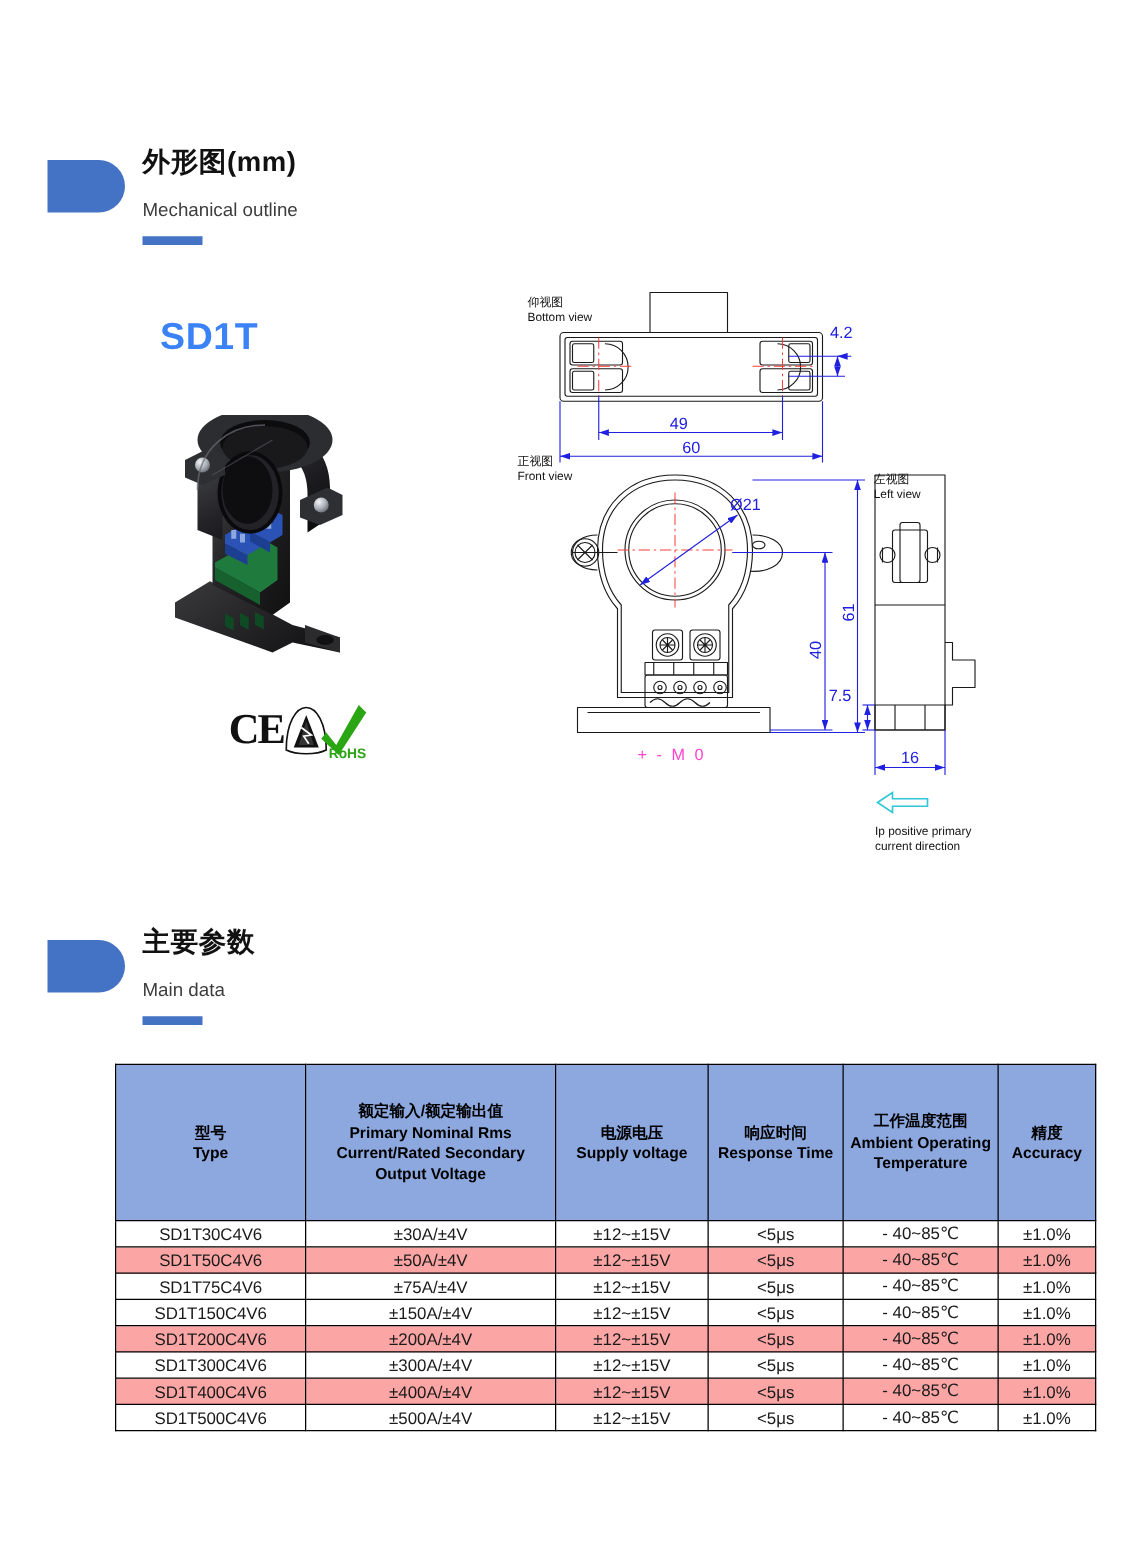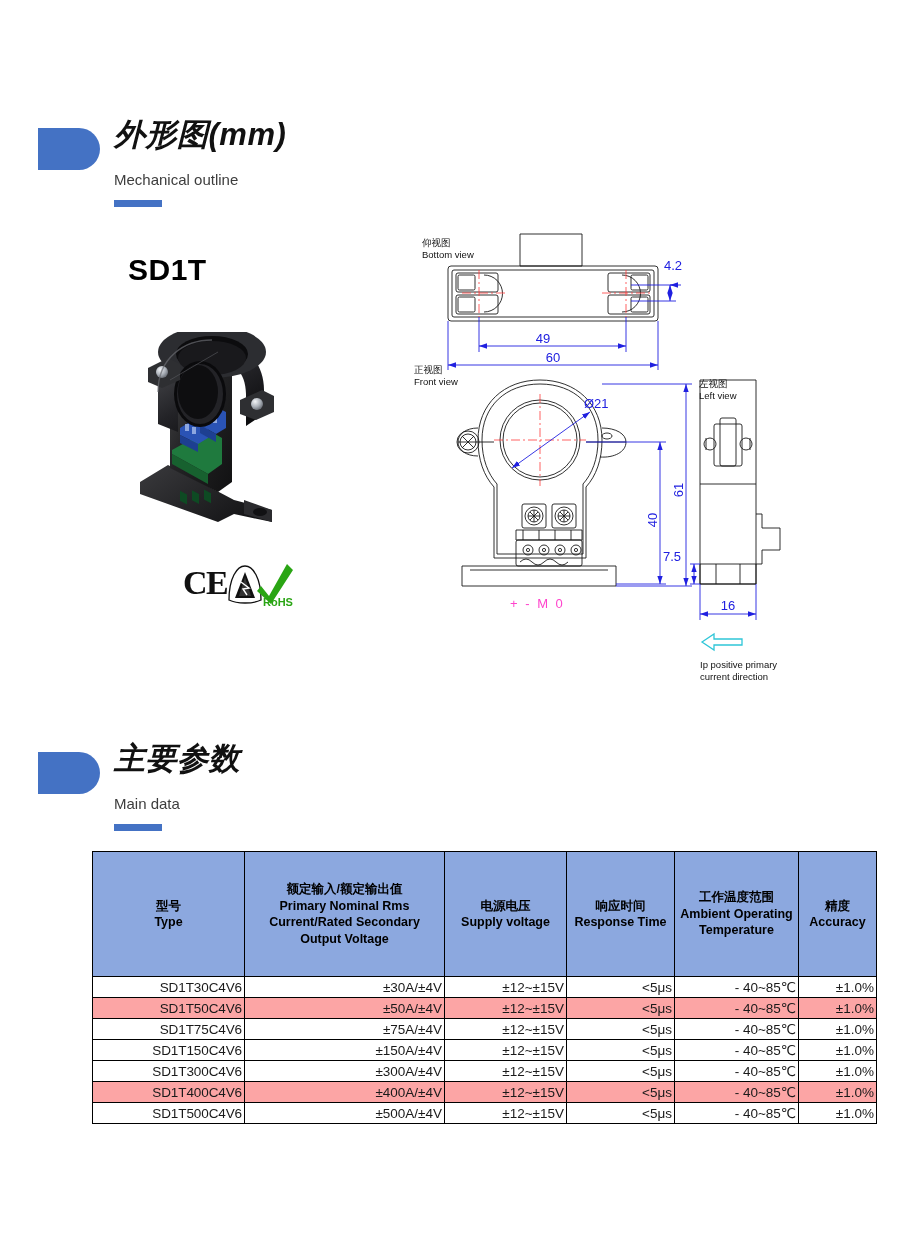--- a/index.html
+++ b/index.html
@@ -29,27 +29,26 @@
     height: 42px;
     background: #4472c4;
     border-radius: 0 34px 34px 0;
   }
   .head-texts {
     position: absolute;
     left: 76px;
     top: -12px;
   }
   .head-cn {
-    font-size: 31px;
+    font-size: 22px;
     font-weight: bold;
     letter-spacing: 0.5px;
     color: #111111;
     white-space: nowrap;
     line-height: 1.25;
-    font-style: italic;
   }
   .head-en {
     font-size: 15px;
     color: #3d3d3d;
     margin-top: 16px;
     white-space: nowrap;
   }
   .head-rule {
     width: 48px;
     height: 7px;
@@ -58,21 +57,21 @@
   }
 
   
   .product-title {
     position: absolute;
     left: 128px;
     top: 253px;
     font-size: 30px;
     font-weight: bold;
     letter-spacing: 0.5px;
-    color: #000000;
+    color: #3b82f6;
   }
   .product-photo {
     position: absolute;
     left: 122px;
     top: 332px;
     width: 172px;
     height: 200px;
   }
 
   
@@ -124,21 +123,20 @@
     height: 118px;
     padding: 3px 2px;
     color: #000000;
   }
   .data-table tbody td {
     font-size: 13.5px;
     height: 20px;
     padding: 0 2px;
     background: #ffffff;
     white-space: nowrap;
-    text-align: right;
   }
   .data-table tbody tr.alt td {
     background: #fca5a5;
   }
   .data-table tbody tr td:first-child { letter-spacing: -0.1px; }
 </style>
 </head>
 <body>
 
 <div class="section-head" style="top:128px;">
@@ -482,20 +480,28 @@
       <td>±1.0%</td>
     </tr>
     <tr>
       <td>SD1T150C4V6</td>
       <td>±150A/±4V</td>
       <td>±12~±15V</td>
       <td>&lt;5μs</td>
       <td>- 40~85℃</td>
       <td>±1.0%</td>
     </tr>
+    <tr class="alt">
+      <td>SD1T200C4V6</td>
+      <td>±200A/±4V</td>
+      <td>±12~±15V</td>
+      <td>&lt;5μs</td>
+      <td>- 40~85℃</td>
+      <td>±1.0%</td>
+    </tr>
     <tr>
       <td>SD1T300C4V6</td>
       <td>±300A/±4V</td>
       <td>±12~±15V</td>
       <td>&lt;5μs</td>
       <td>- 40~85℃</td>
       <td>±1.0%</td>
     </tr>
     <tr class="alt">
       <td>SD1T400C4V6</td>

